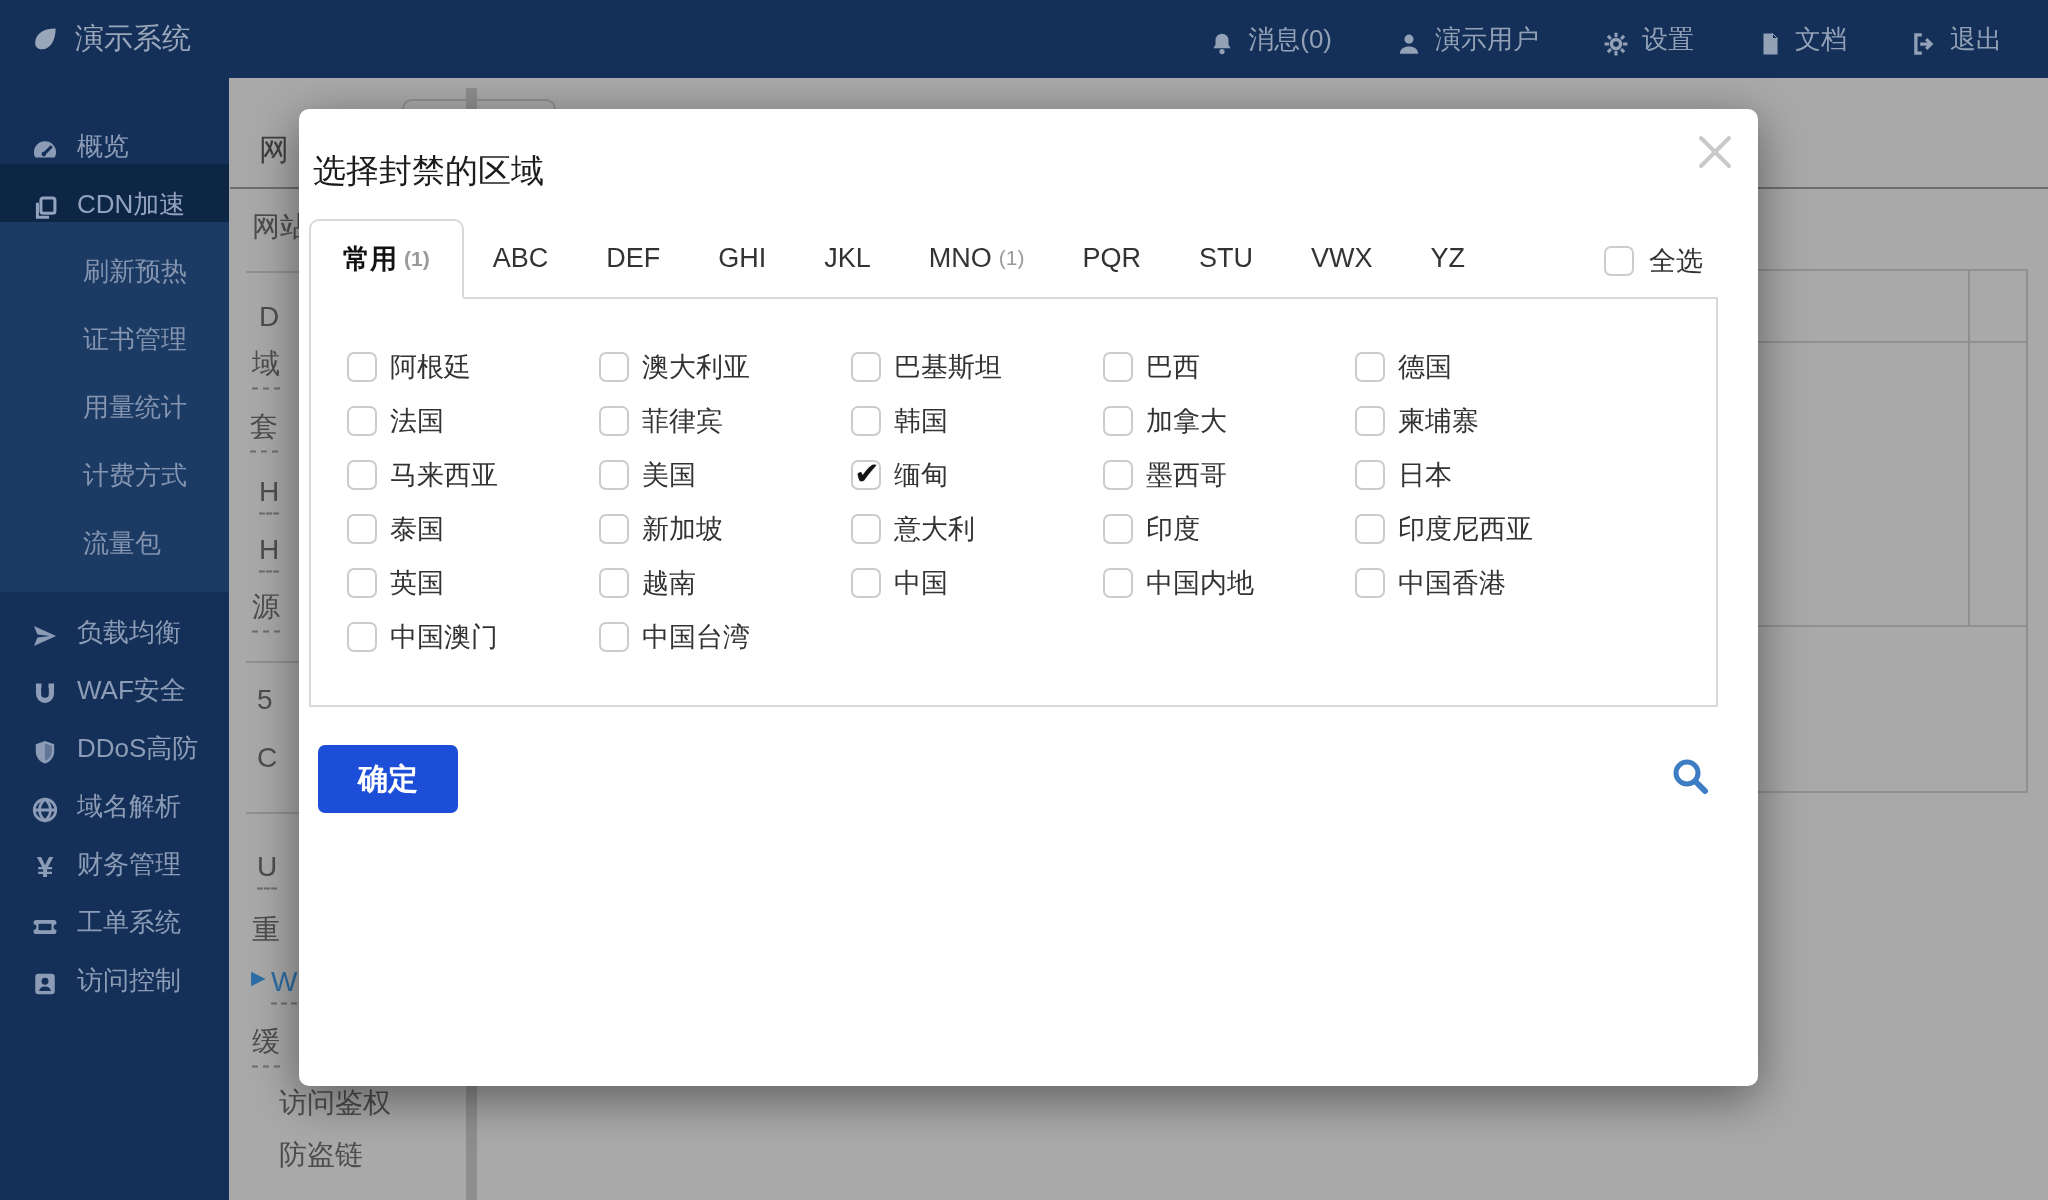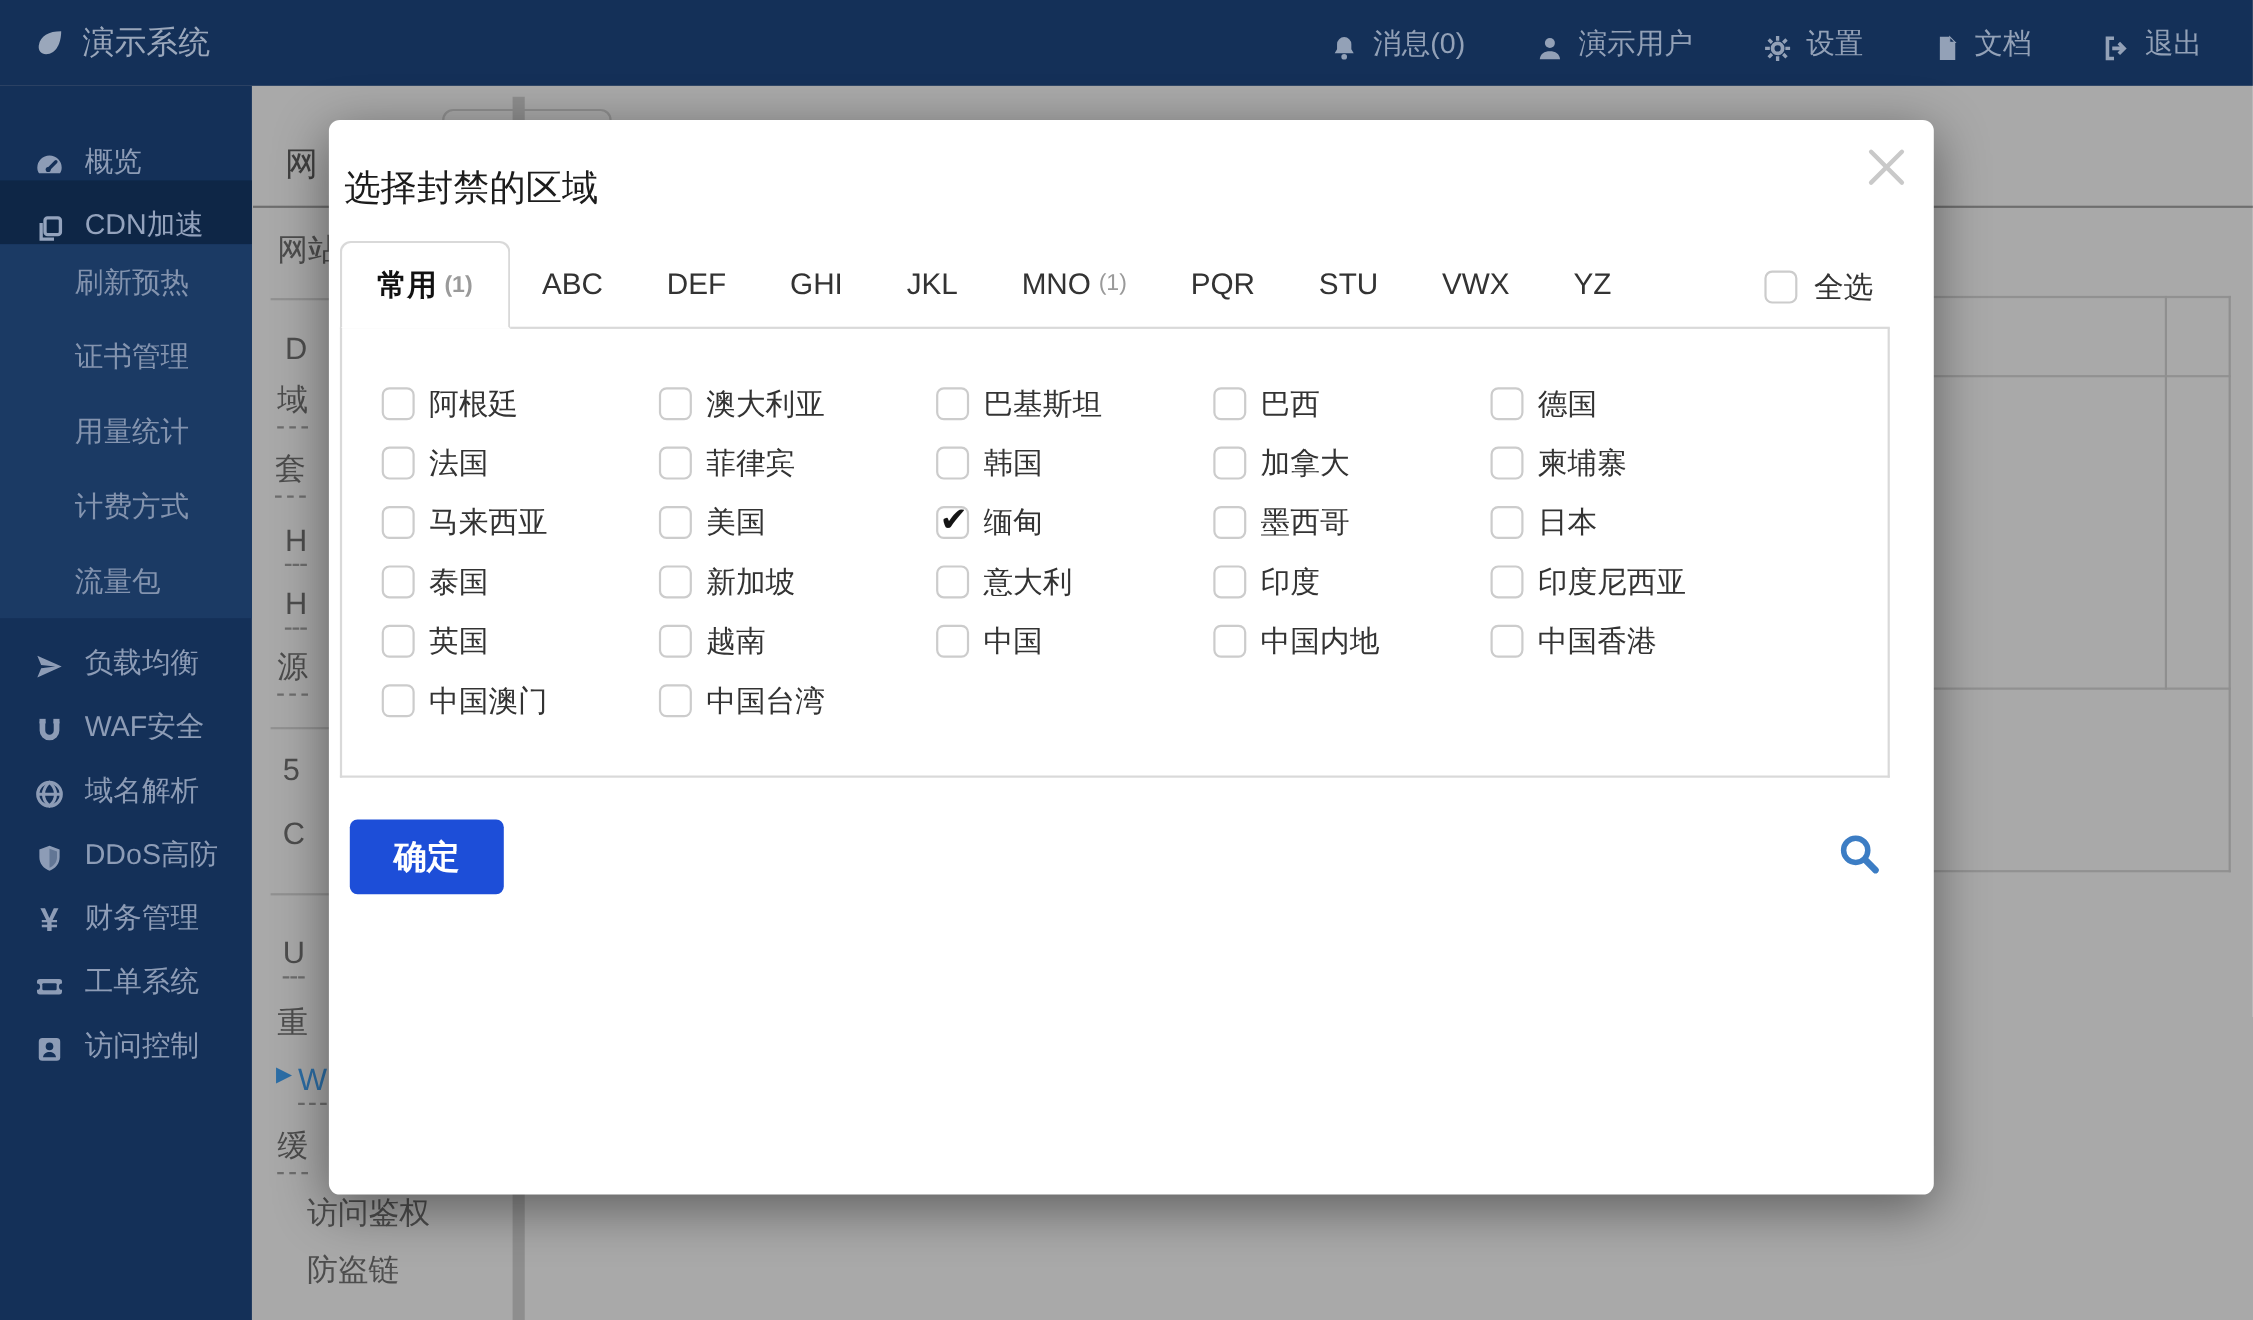--- a/index.html
+++ b/index.html
@@ -17,21 +17,21 @@
   .nav-right{margin-left:auto;display:flex;align-items:center;gap:64px;margin-right:46px;font-size:26px}
   .nav-item{display:flex;align-items:flex-end;gap:13px;cursor:pointer;color:#93a1b7}
   .nav-item svg{display:block}
   
   .sidebar{position:absolute;left:0;top:78px;width:229px;height:1122px;background:#143058;
     color:#8d9cb6;font-size:26px;z-index:3}
   .side-item{height:58px;display:flex;align-items:flex-end;padding-left:28px;gap:15px;cursor:pointer}
   .side-item.first{margin-top:28px}
   .side-item.active{background:#0e2646;color:#94a3bd}
   .side-item .ic{width:34px;display:flex;justify-content:center}
-  .submenu{background:#1b3a64;padding:0}
+  .submenu{background:#1b3a64;padding:15px}
   .sub-item{height:68px;display:flex;align-items:center;padding-left:68px;cursor:pointer;color:#8494af}
   .yen-ic{font-size:30px;font-weight:bold;color:#8d9cb6;line-height:1}
   
   .bg-layer{position:absolute;inset:0;z-index:1}
   .frag{position:absolute;font-size:28px;color:#4d4d4d;transform:translateY(-50%);white-space:nowrap;cursor:pointer}
   .frag.dashed{border-bottom:2px dashed #6d6d6d;padding-bottom:5px}
   .frag.blue{color:#2c6ea6}
   .frag .arrow{color:#2c6ea6;font-size:19px;margin-right:10px;vertical-align:2px}
   .bg-line{position:absolute;background:#8f8f8f}
   .bg-sep{position:absolute;height:2px;background:#919191}
@@ -203,35 +203,35 @@
         <svg width="28" height="28" viewBox="0 0 24 24">
           <path d="M6.5 5v7a5.5 5.5 0 0 0 11 0V5" fill="none" stroke="currentColor" stroke-width="4.4"></path>
           <rect x="4.2" y="3" width="4.8" height="3.6" fill="currentColor"></rect>
           <rect x="15" y="3" width="4.8" height="3.6" fill="currentColor"></rect>
         </svg>
       </span>
       <span>WAF安全</span>
     </div>
     <div class="side-item">
       <span class="ic">
+        <svg width="26" height="28" viewBox="0 0 24 24" fill="currentColor">
+          <path d="M12 1.8l8.5 3.1v6.3c0 5.7-3.5 9.6-8.5 11.4-5-1.8-8.5-5.7-8.5-11.4V4.9z"></path>
+          <path d="M12 4.2v15.9c3.8-1.6 6.3-4.7 6.3-9V6.5z" fill="#143058" opacity=".35"></path>
+        </svg>
+      </span>
+      <span>DDoS高防</span>
+    </div>
+    <div class="side-item">
+      <span class="ic">
         <svg width="28" height="28" viewBox="0 0 24 24" fill="none" stroke="currentColor" stroke-width="2.4">
           <circle cx="12" cy="12" r="9.2"></circle>
           <path d="M2.8 12h18.4M12 2.8c3.1 2.6 4.7 5.7 4.7 9.2s-1.6 6.6-4.7 9.2c-3.1-2.6-4.7-5.7-4.7-9.2S8.9 5.4 12 2.8z"></path>
         </svg>
       </span>
       <span>域名解析</span>
-    </div>
-    <div class="side-item">
-      <span class="ic">
-        <svg width="26" height="28" viewBox="0 0 24 24" fill="currentColor">
-          <path d="M12 1.8l8.5 3.1v6.3c0 5.7-3.5 9.6-8.5 11.4-5-1.8-8.5-5.7-8.5-11.4V4.9z"></path>
-          <path d="M12 4.2v15.9c3.8-1.6 6.3-4.7 6.3-9V6.5z" fill="#143058" opacity=".35"></path>
-        </svg>
-      </span>
-      <span>DDoS高防</span>
     </div>
     <div class="side-item">
       <span class="ic">
         <span class="yen-ic">¥</span>
       </span>
       <span>财务管理</span>
     </div>
     <div class="side-item">
       <span class="ic">
         <svg width="30" height="26" viewBox="0 0 24 24">

